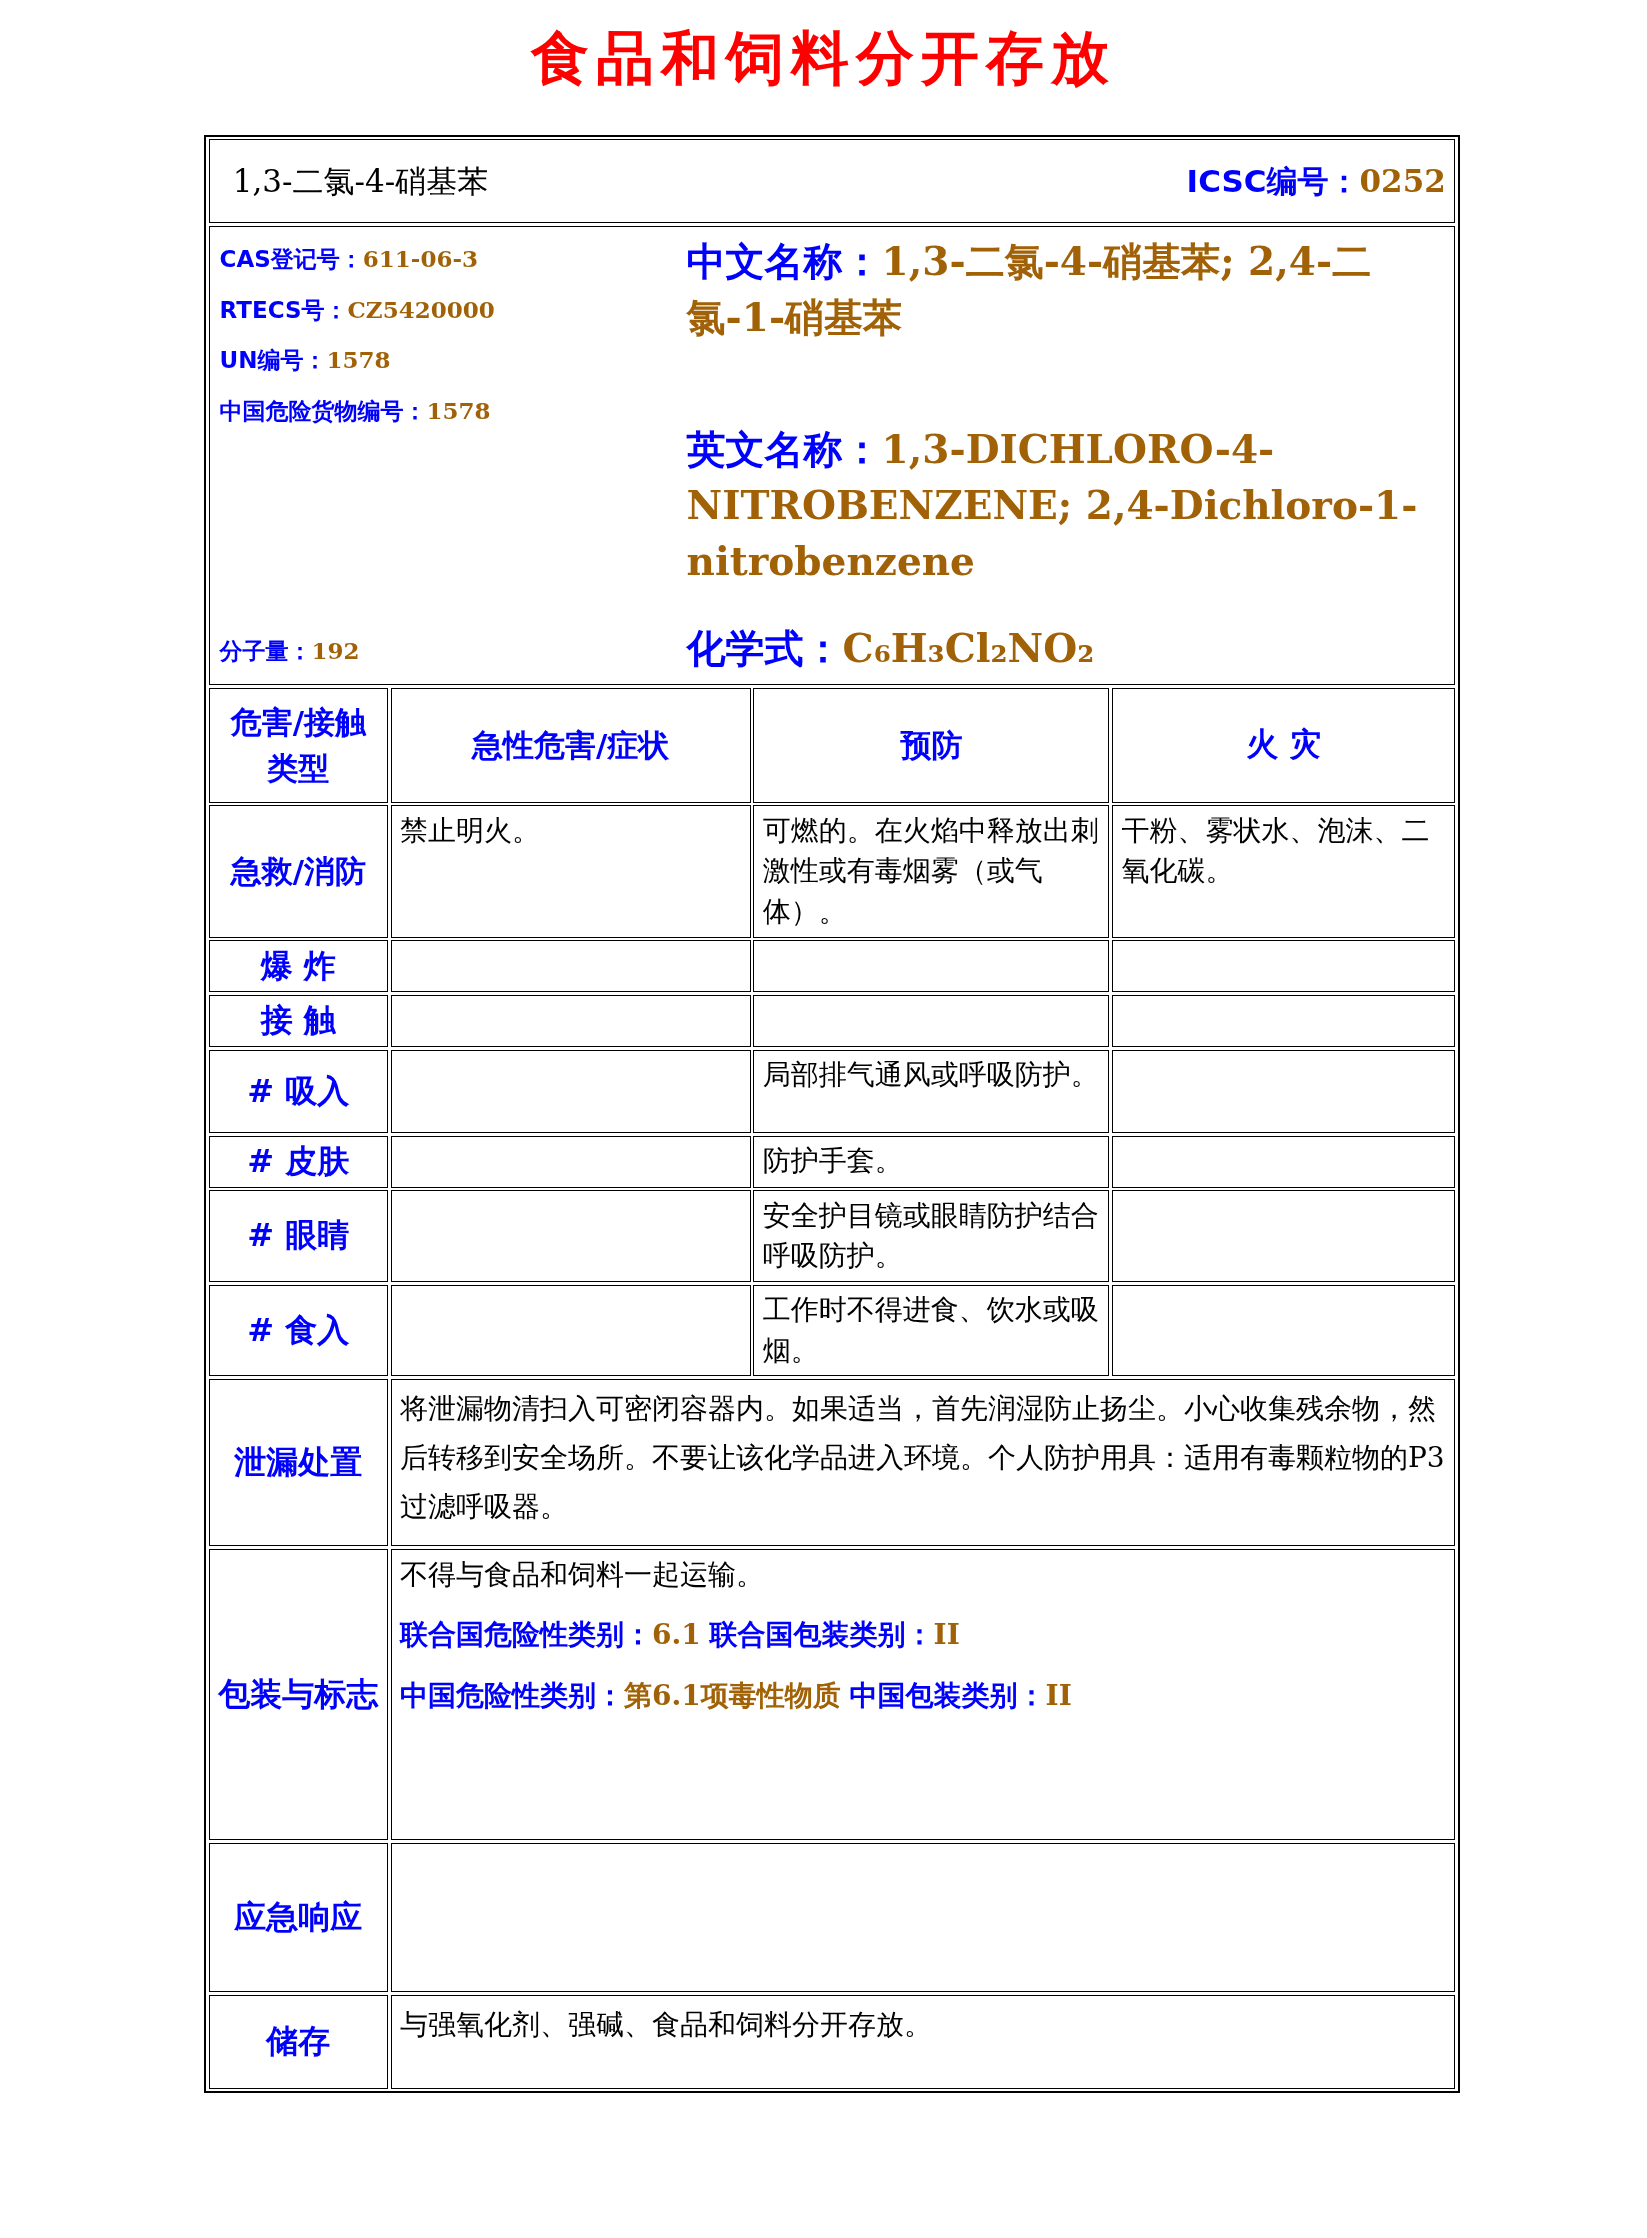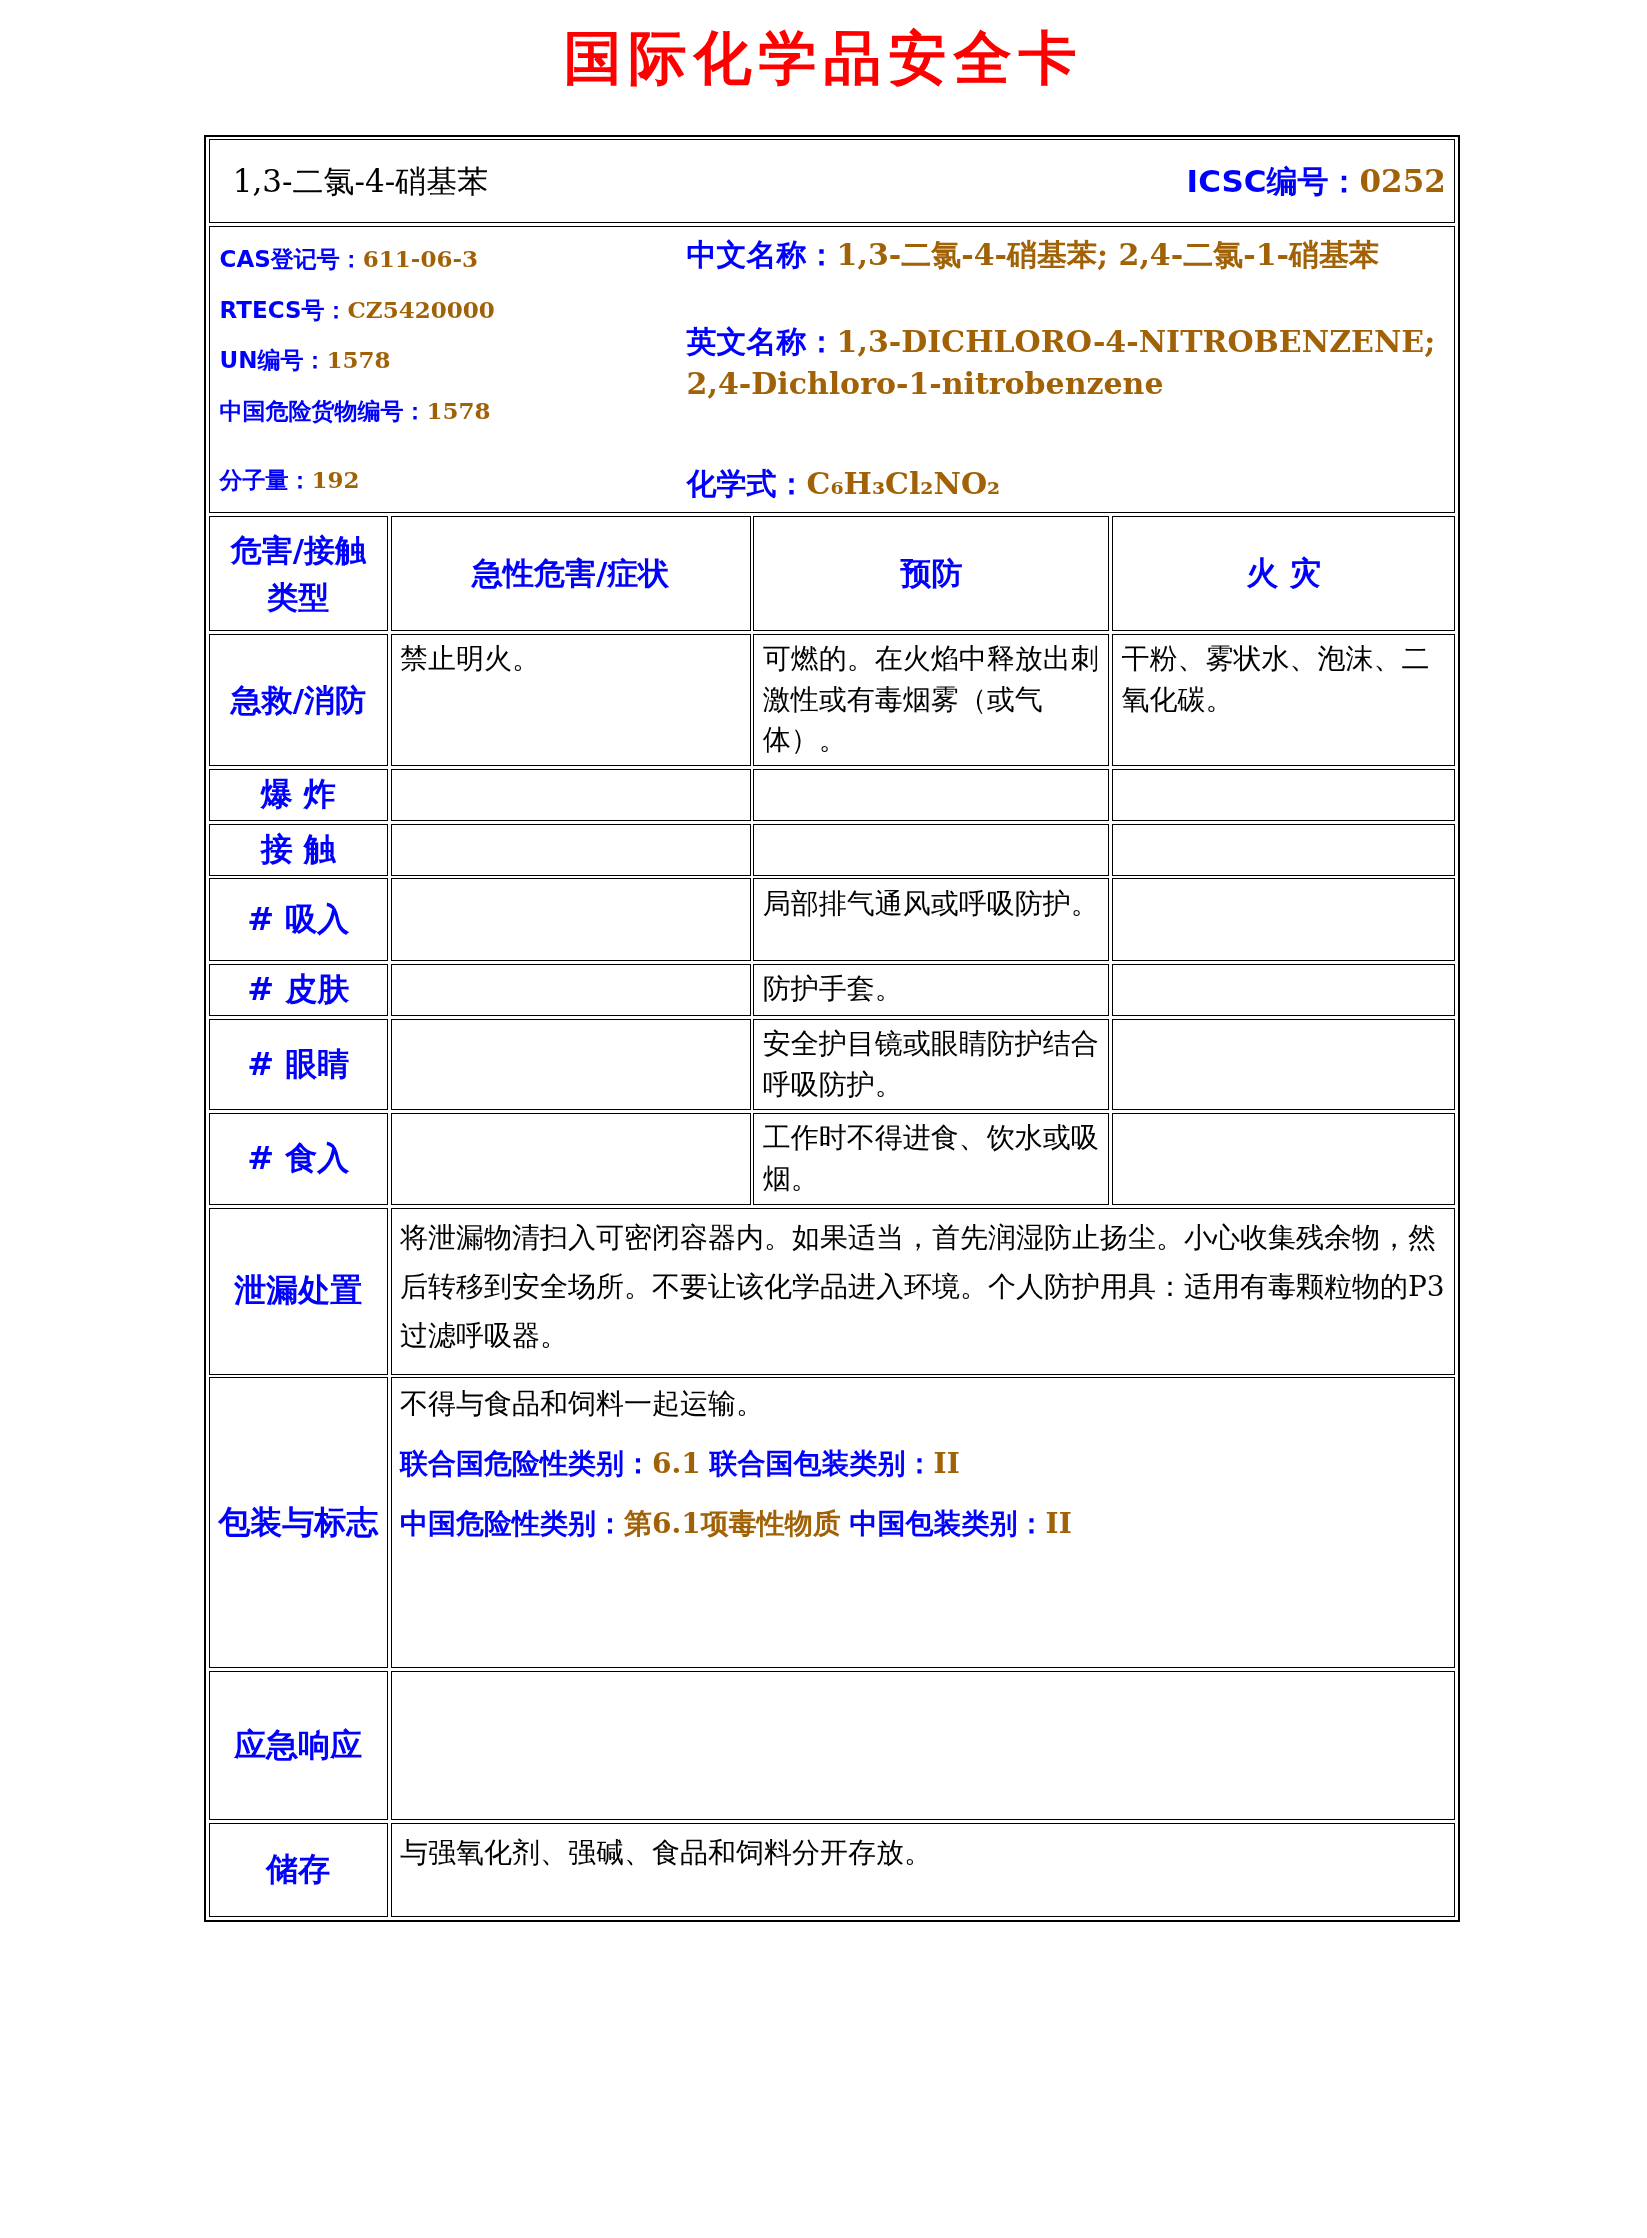--- a/index.html
+++ b/index.html
@@ -54,21 +54,21 @@
   
   .ids-row { display:flex; gap:17px; padding:7px 9.8px; }
   .ids-left {
     width:450px; flex:none;
     display:flex; flex-direction:column;
     font-size:23px; line-height:2.15;
   }
   .ids-right {
     flex:1;
     display:flex; flex-direction:column;
-    font-size:30px; line-height:1.4;
+    font-size:39px; line-height:1.4;gap:32px;
   }
   .ids-right .para2 { margin-top:45px; }
   .bottom-line { margin-top:auto; }
   
   .hcell {
     display:flex; align-items:center; justify-content:center;
     text-align:center;
     color:#0000ff; font-weight:bold;
     font-family:"DejaVu Sans","Liberation Sans",sans-serif;
     font-size:31px;
@@ -99,21 +99,21 @@
   .r-eye   { min-height:87px; }
   .r-ing   { min-height:84px; }
   .r-spill { min-height:167px; }
   .r-pack  { min-height:291px; }
   .r-emer  { min-height:149px; }
   .r-store { min-height:94px; }
 </style>
 </head>
 <body>
 
-<div class="page-title">国际化学品安全卡</div>
+<div class="page-title">食品和饲料分开存放</div>
 
 <div class="card">
 
   <div class="cell span-all r-name name-row">
     <span>1,3-二氯-4-硝基苯</span>
     <span>
       <span class="lbl">ICSC编号：</span><span class="val">0252</span>
     </span>
   </div>
 

